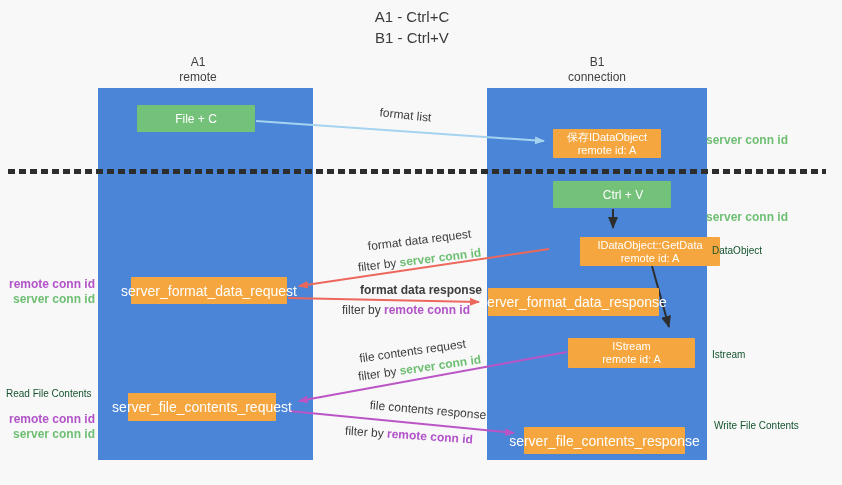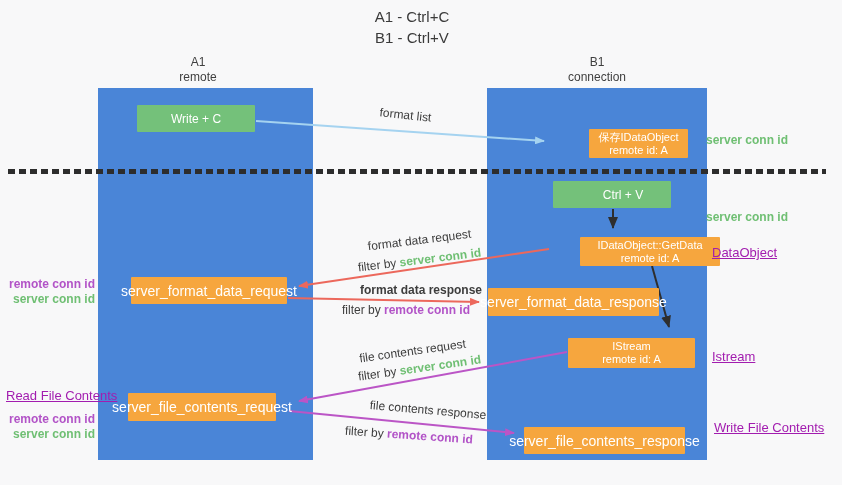--- a/index.html
+++ b/index.html
@@ -32,21 +32,21 @@
   }
   .node.green { background: #74c17a; font-size: 12px; }
   .node.orange { background: #f6a63e; }
   .node .l1, .node .l2 { line-height: 13px; font-size: 11px; }
   .node.single { font-size: 14px; }
   .flow-label {
     font-size: 12px; color: #3d3d3d; text-align: center; white-space: nowrap;
   }
   .green-text { color: #6fbf73; font-weight: bold; }
   .purple-text { color: #b253c7; font-weight: bold; }
-  .side-label { font-size: 13px; color: #a21caf; white-space: nowrap; text-decoration: underline; }
+  .side-label { font-size: 10px; color: #14532d; white-space: nowrap; }
   .side-green { font-size: 12px; font-weight: bold; color: #6fbf73; white-space: nowrap; }
   .side-purple { font-size: 12px; font-weight: bold; color: #b253c7; white-space: nowrap; }
   .left-stack { left: 0; width: 95px; text-align: right; }
   svg.overlay { position: absolute; left: 0; top: 0; pointer-events: none; }
 </style>
 </head>
 <body>
 
 <div id="canvas">
 
@@ -87,30 +87,30 @@
     <line x1="256" y1="121" x2="544" y2="141" stroke-width="2" marker-end="url(#m-blue)" stroke="#a5d3f0"></line>
     <line x1="613" y1="209" x2="613" y2="228" stroke-width="2" marker-end="url(#m-black)" stroke="#2e2e2e"></line>
     <line x1="652" y1="266" x2="669" y2="327" stroke-width="2" marker-end="url(#m-black)" stroke="#2e2e2e"></line>
     <line x1="549" y1="249" x2="299" y2="286" stroke-width="2" marker-end="url(#m-red)" stroke="#ec685c"></line>
     <line x1="288" y1="298" x2="479" y2="302" stroke-width="2" marker-end="url(#m-red)" stroke="#ec685c"></line>
     <line x1="567" y1="352" x2="299" y2="401" stroke-width="2" marker-end="url(#m-purple)" stroke="#bb55c6"></line>
     <line x1="289" y1="411" x2="514" y2="433" stroke-width="2" marker-end="url(#m-purple)" stroke="#bb55c6"></line>
   </svg>
 
   <div class="abs node green" style="left:137px; top:105px; width:118px; height:27px;">
-    <div>Write + C</div>
+    <div>File + C</div>
   </div>
   <div class="abs node orange single" style="left:131px; top:277px; width:156px; height:27px;">
     <div>server_format_data_request</div>
   </div>
   <div class="abs node orange single" style="left:128px; top:393px; width:148px; height:28px;">
     <div>server_file_contents_request</div>
   </div>
 
-  <div class="abs node orange" style="left:553px; top:129px; width:99px; height:29px;margin-left:36px;">
+  <div class="abs node orange" style="left:553px; top:129px; width:108px; height:29px;">
     <div class="l1">保存IDataObject</div>
     <div class="l2">remote id: A</div>
   </div>
   <div class="abs node green" style="left:553px; top:181px; width:118px; height:27px;padding-left:22px;">
     <div>Ctrl + V</div>
   </div>
   <div class="abs node orange" style="left:580px; top:237px; width:140px; height:29px;">
     <div class="l1">IDataObject::GetData</div>
     <div class="l2">remote id: A</div>
   </div>

